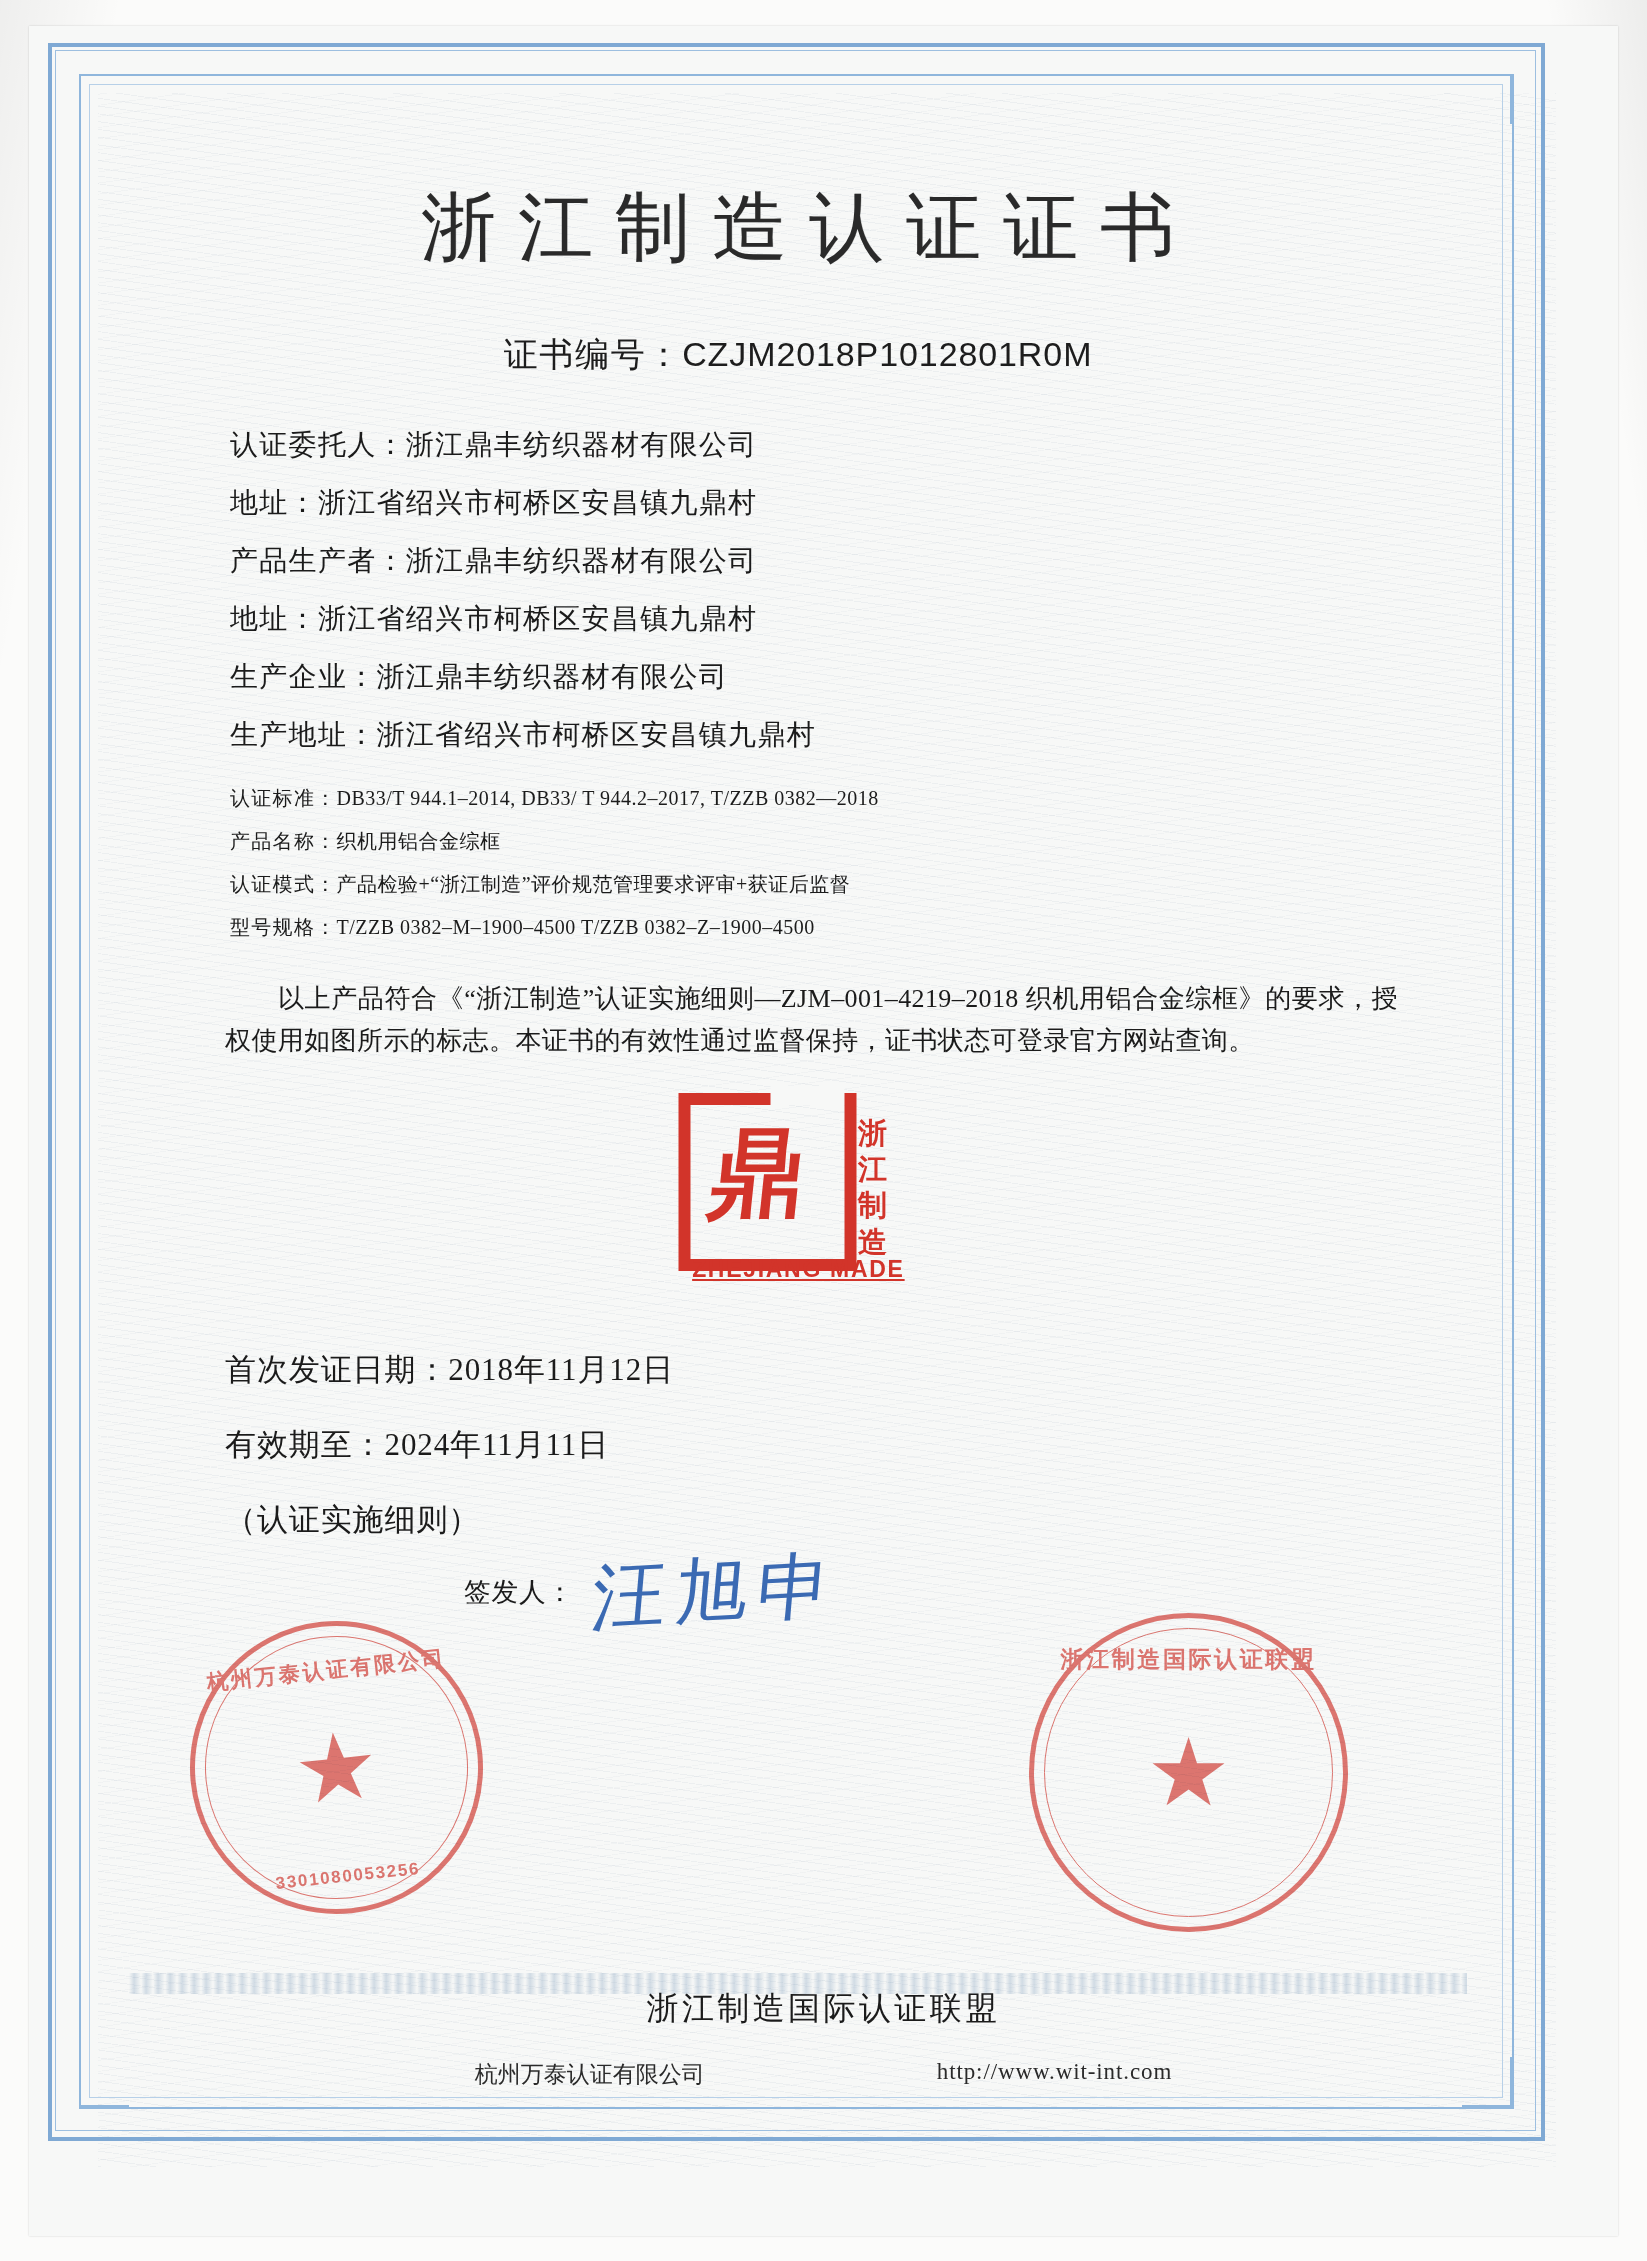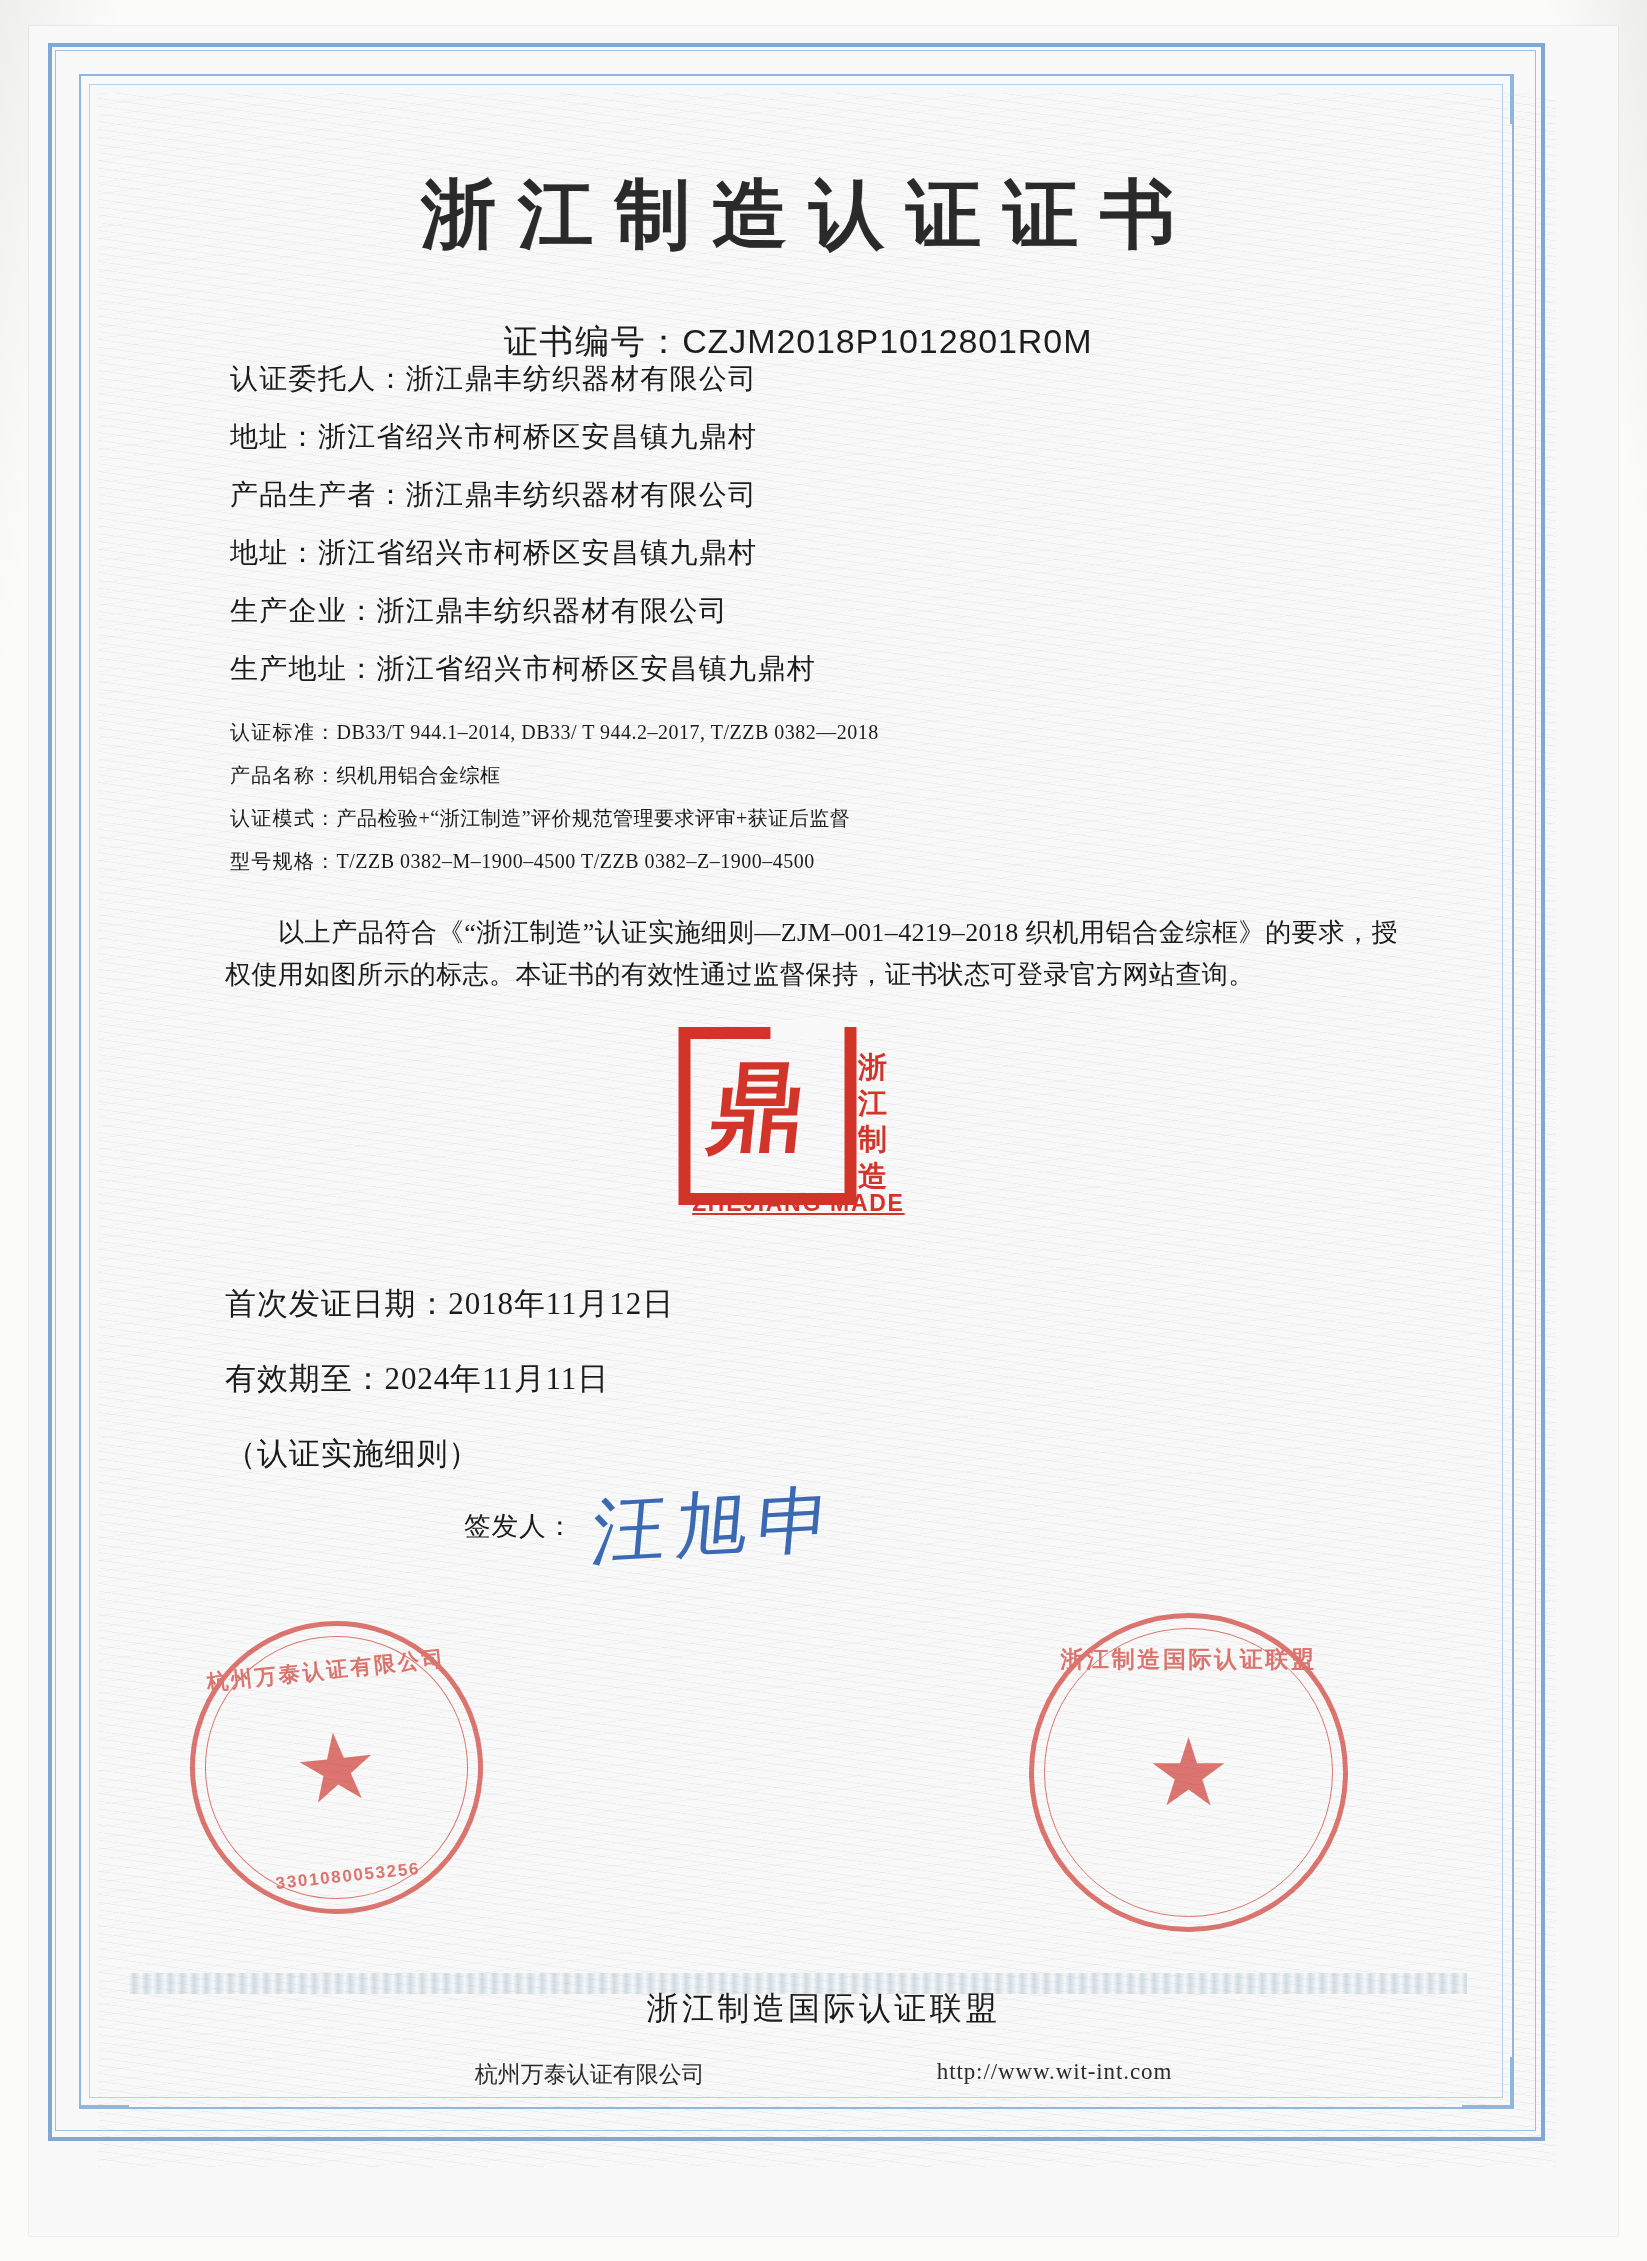--- a/index.html
+++ b/index.html
@@ -108,39 +108,40 @@
     position: absolute;
     left: 129px;
     top: 129px;
     width: 1338px;
   }
 
   .cert-title {
     text-align: center;
     font-family: "Liberation Serif", "DejaVu Serif", serif;
     font-size: 75px;
-    font-weight: 700;
+    font-weight: 400;
     letter-spacing: 22px;
     color: #2a2a2a;
     text-indent: 22px;
-    margin-top: 36px;
+    margin-top: 49px;
     text-shadow: 0.4px 0.4px 0 rgba(0,0,0,0.25);
   }
 
   .cert-no {
     text-align: center;
     font-size: 34px;
     color: #1d1d1d;
     margin-top: 53px;
     letter-spacing: 0.9px;
   }
   .cert-no .label { letter-spacing: 1.7px; }
   .cert-no .value { font-family: Liberation Sans, sans-serif; letter-spacing: 0.9px; margin-top: 36px; }
 
   .party-block {
+    margin-top: 53px;
     padding-left: 101px;
   }
   .party-row {
     font-size: 28px;
     color: #1b1b1b;
     line-height: 1.0;
     margin-bottom: 30px;
     letter-spacing: 1.3px;
   }
 

